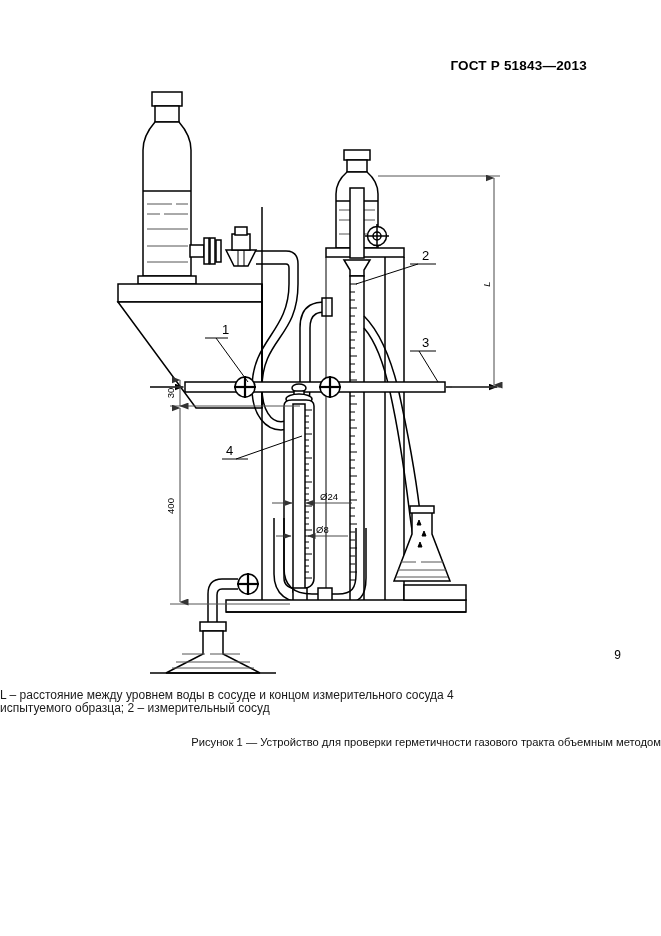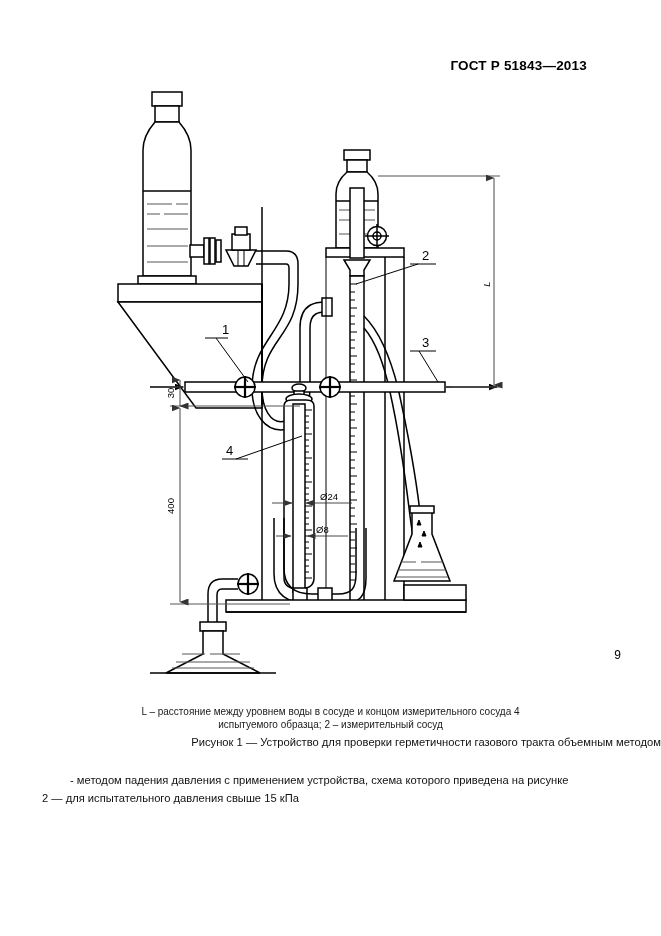--- a/index.html
+++ b/index.html
@@ -41,25 +41,24 @@
     height: 600px;
   }
   .figure-svg { display: block; }
 
   
   .legend {
     position: absolute;
     left: 0;
     top: 689px;
     width: 661px;
-    text-align: center;
-    font-size: 10px;
+    text-align: left;
+    font-size: 12px;
     line-height: 13.2px;
     color: #1a1a1a;
-    margin-top: 16px;
   }
   .legend .ln { display: block; white-space: nowrap; }
 
   .fig-caption {
     position: absolute;
     left: 0;
     top: 734px;
     width: 661px;
     text-align: right;
     font-size: 11.2px;
@@ -465,20 +464,16 @@
     </svg>
   </div>
 
   <div class="legend">
     <span class="ln">L – расстояние между уровнем воды в сосуде и концом измерительного сосуда 4</span>
     <span class="ln">испытуемого образца; 2 – измерительный сосуд</span>
   </div>
 
   <div class="fig-caption">Рисунок 1 — Устройство для проверки герметичности газового тракта объемным методом</div>
 
-  <div class="body-text">
-    <span class="indent">- методом падения давления с применением устройства, схема которого приведена на рисунке</span><br>
-    <span>2 — для испытательного давления свыше 15 кПа</span>
-  </div>
 
   <div class="page-number">9</div>
 
 </div>
 
 </body></html>

